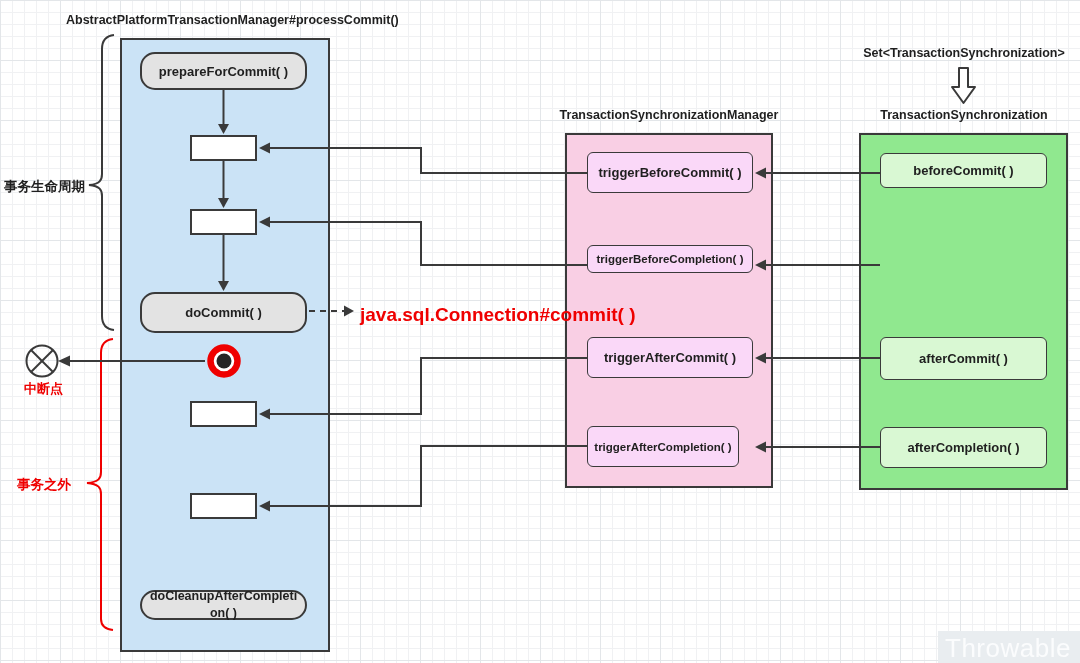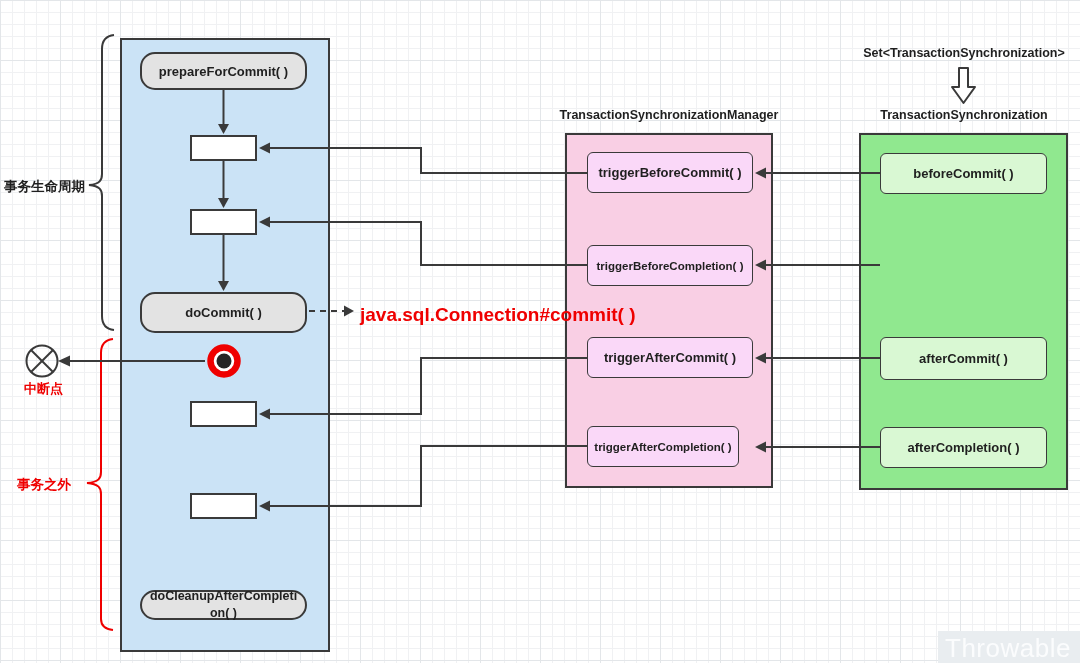--- a/index.html
+++ b/index.html
@@ -120,20 +120,21 @@
       <polygon class="head" points="755,358 766,352.5 766,363.5"></polygon>
       <line class="stroke" x1="880" y1="447" x2="765" y2="447"></line>
       <polygon class="head" points="755,447 766,441.5 766,452.5"></polygon>
     </g>
 
     <g>
       <polygon points="959,68 968,68 968,87 975,87 963.5,103 952,87 959,87" fill="#ffffff" stroke="var(--line-dark)" stroke-width="2" stroke-linejoin="round"></polygon>
     </g>
   </svg>
 
+  <div class="abs black-text" style="left:66px;top:13px;font-size:12.5px;">AbstractPlatformTransactionManager#processCommit()</div>
 
   <div class="abs black-text" style="left:4px;top:178px;font-size:13.5px;">事务生命周期</div>
 
   <div class="abs red-text" style="left:24px;top:380px;font-size:13px;">中断点</div>
 
   <div class="abs red-text" style="left:17px;top:476px;font-size:13.5px;">事务之外</div>
 
   <div class="abs red-text" style="left:360px;top:304px;font-size:19px;">java.sql.Connection#commit( )</div>
 
   <div class="abs node gray-node" style="left:140px;top:52px;width:167px;height:38px;">prepareForCommit( )</div>
@@ -146,27 +147,27 @@
 
   <div class="abs node white-node" style="left:190px;top:401px;width:67px;height:26px;"></div>
 
   <div class="abs node white-node" style="left:190px;top:493px;width:67px;height:26px;"></div>
 
   <div class="abs node gray-node wrap2" style="left:140px;top:590px;width:167px;height:30px;">doCleanupAfterCompletion( )</div>
 
   <div class="abs hdr" style="left:555px;top:108px;width:228px;">TransactionSynchronizationManager</div>
 
   <div class="abs node pink-node" style="left:587px;top:152px;width:166px;height:41px;">triggerBeforeCommit( )</div>
-  <div class="abs node pink-node small-text" style="left:587px;top:245px;width:166px;height:41px;">triggerBeforeCompletion( )</div>
+  <div class="abs node pink-node small-text" style="left:587px;top:245px;width:166px;height:28px;">triggerBeforeCompletion( )</div>
   <div class="abs node pink-node" style="left:587px;top:337px;width:166px;height:41px;">triggerAfterCommit( )</div>
   <div class="abs node pink-node small-text" style="left:587px;top:426px;width:152px;height:41px;">triggerAfterCompletion( )</div>
 
   <div class="abs hdr" style="left:849px;top:46px;width:230px;">Set&lt;TransactionSynchronization&gt;</div>
 
   <div class="abs hdr" style="left:849px;top:108px;width:230px;">TransactionSynchronization</div>
 
-  <div class="abs node green-node" style="left:880px;top:153px;width:167px;height:41px;text-align:right;">beforeCommit( )</div>
+  <div class="abs node green-node" style="left:880px;top:153px;width:167px;height:35px;text-align:right;">beforeCommit( )</div>
   <div class="abs node green-node" style="left:880px;top:337px;width:167px;height:43px;">afterCommit( )</div>
   <div class="abs node green-node" style="left:880px;top:427px;width:167px;height:41px;">afterCompletion( )</div>
 
   <div class="abs" id="watermark">Throwable</div>
 
 </div>
 
 </body></html>

